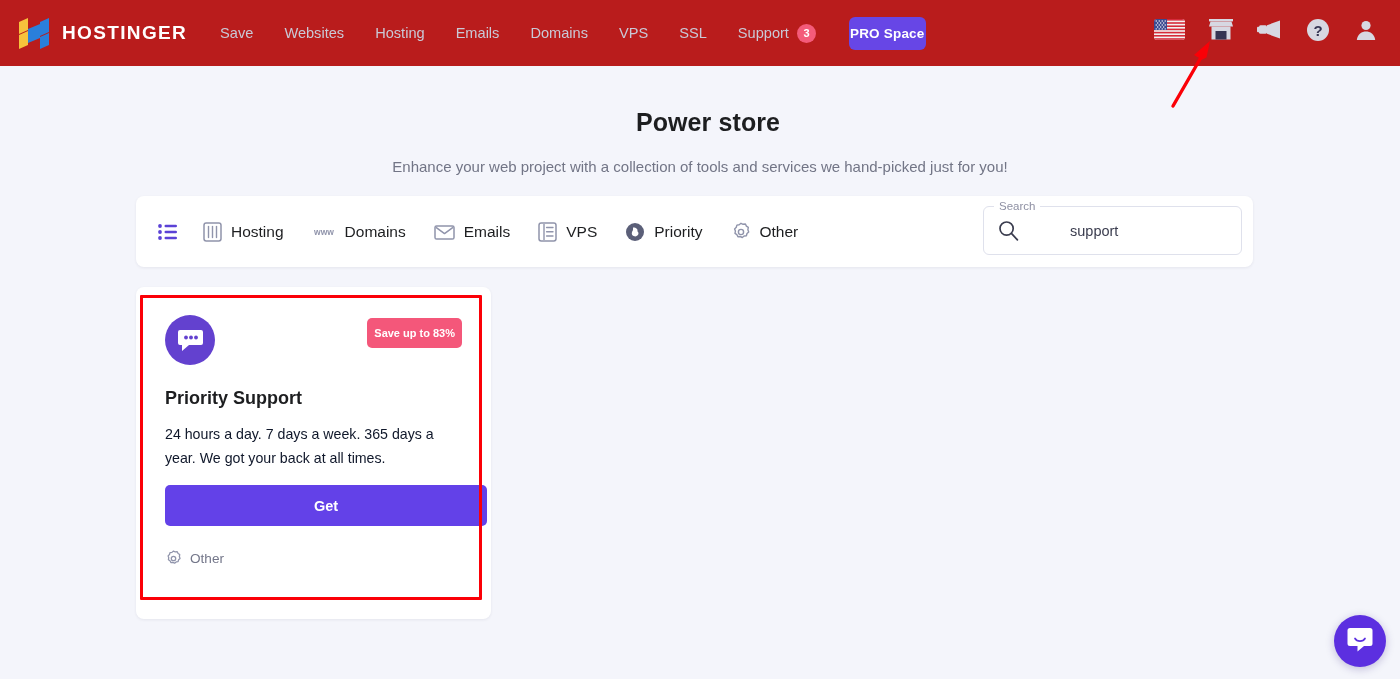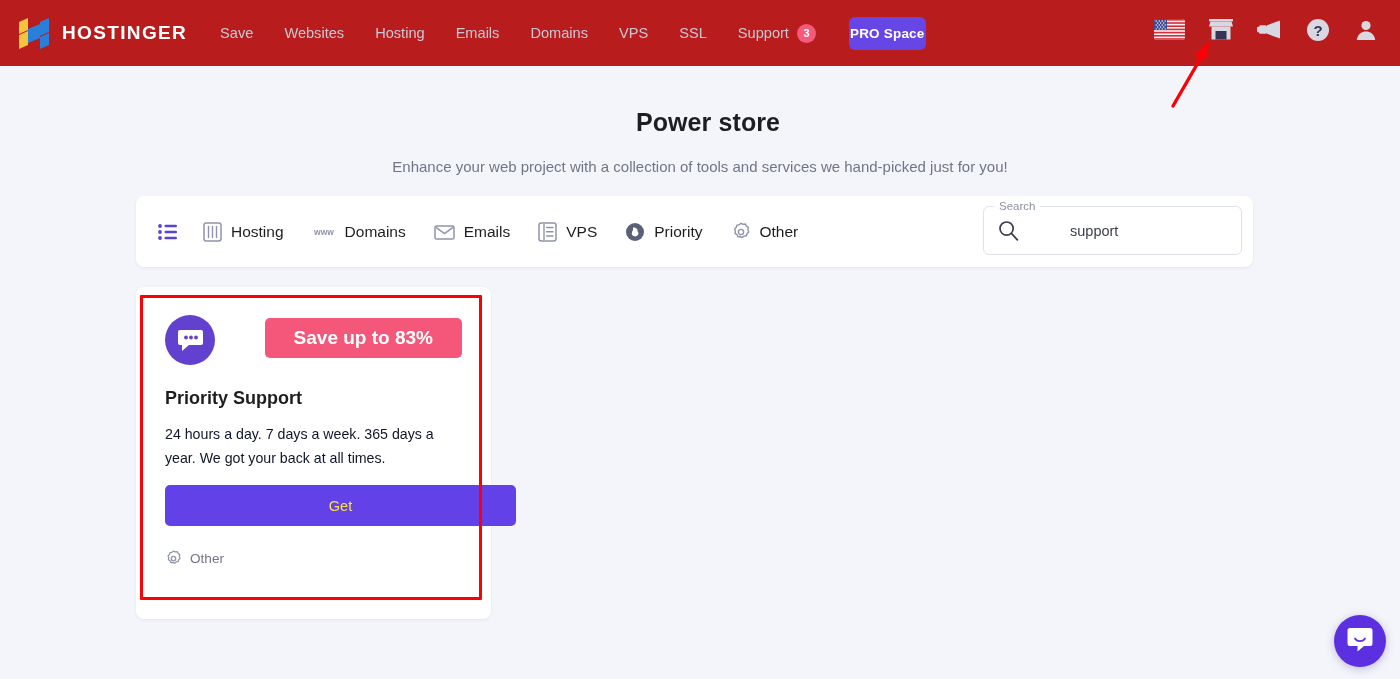--- a/index.html
+++ b/index.html
@@ -146,41 +146,41 @@
   .card-top { display: flex; align-items: flex-start; justify-content: space-between; }
   .card-avatar {
     width: 50px; height: 50px; border-radius: 50%;
     background: #6341cf;
     display: flex; align-items: center; justify-content: center;
     flex: none;
   }
   .save-badge {
     background: #f4577a;
     color: #ffffff;
-    font-size: 19px; font-weight: bold;
+    font-size: 11px; font-weight: bold;
     border-radius: 5px;
-    padding: 9px 29px;
+    padding: 9px 7px;
     margin-top: 3px;
     white-space: nowrap;
   }
   .card-title {
     margin-top: 23px;
     font-size: 18px; font-weight: bold; color: #1d1e20;
   }
   .card-desc {
     margin-top: 13px;
     font-size: 14.2px; line-height: 24px; color: #0f172a;
     max-width: 284px;
   }
   .get-btn {
     position: absolute; left: 29px; top: 198px;
-    width: 351px; height: 41px;
+    width: 322px; height: 41px;
     background: #6341e8;
-    color: #fde047;
-    font-size: 14.5px; font-weight: normal;
+    color: #ffffff;
+    font-size: 14.5px; font-weight: bold;
     border: none; border-radius: 5px;
     cursor: pointer;
     font-family: inherit;
   }
   .card-tag {
     position: absolute; left: 29px; top: 263px;
     display: flex; align-items: center;
     font-size: 13.6px; color: #74778a;
   }
   .card-tag .ct-ico { margin-right: 8px; display: flex; }

